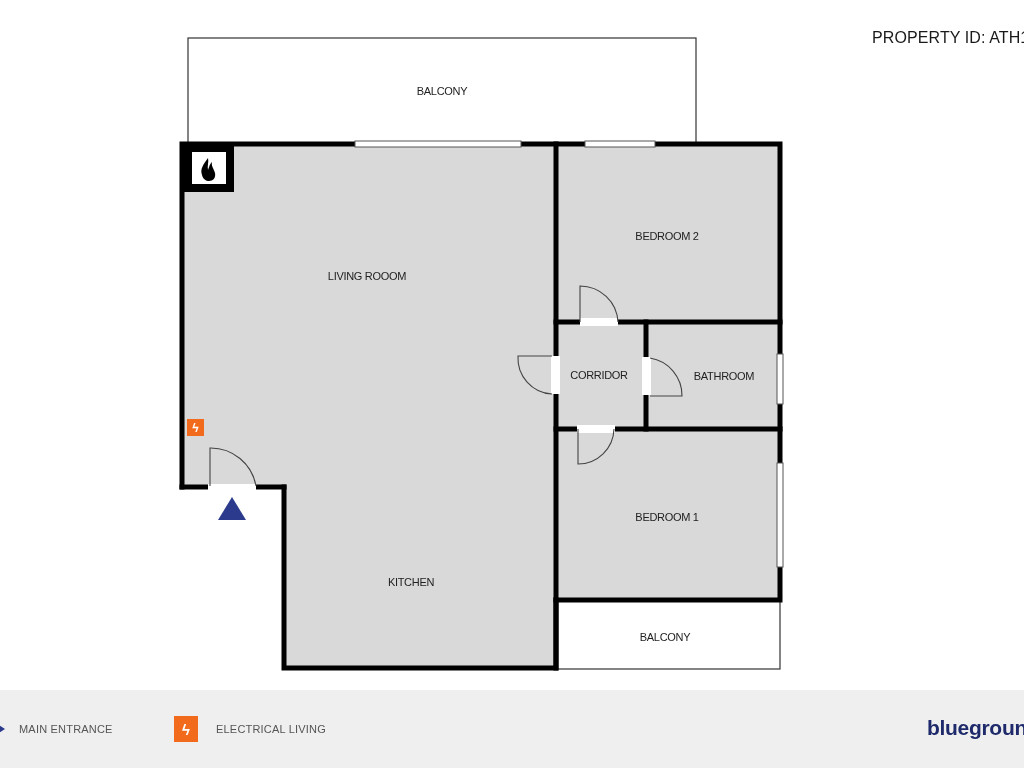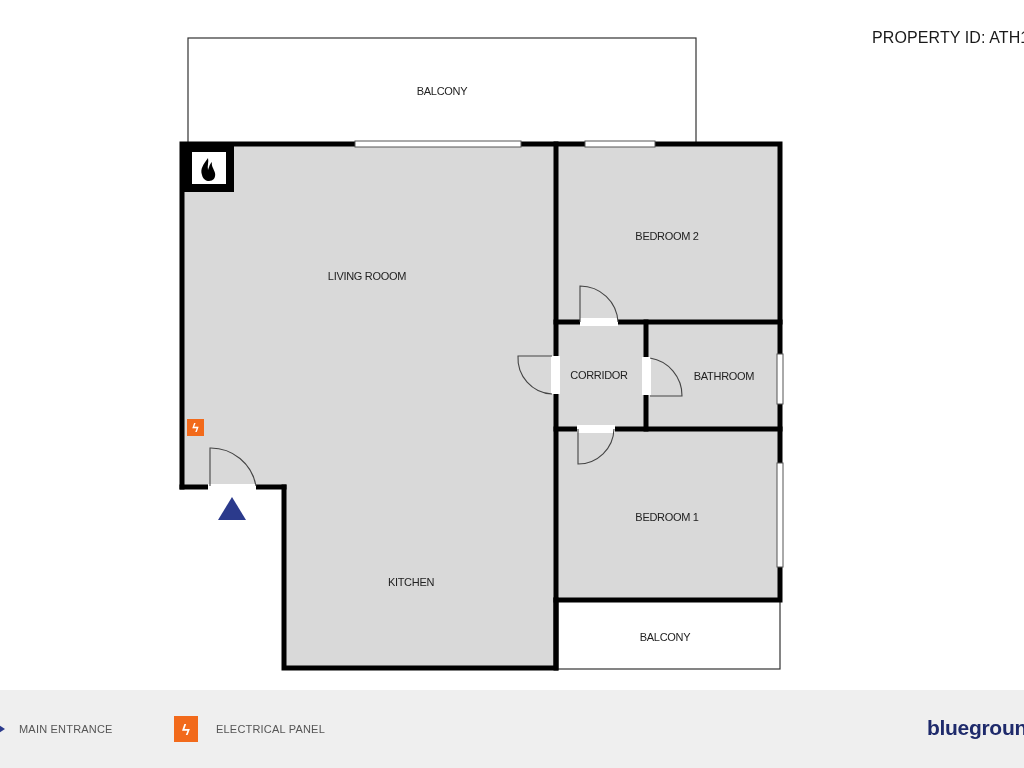--- a/index.html
+++ b/index.html
@@ -104,16 +104,16 @@
   <text class="room-label" x="665" y="641" text-anchor="middle">BALCONY</text>
 </svg>
 
 <div class="footer">
   <div class="legend-item" style="left:-4px;">
     <span class="entrance-icon"></span>
     <span class="legend-label">MAIN ENTRANCE</span>
   </div>
   <div class="legend-item" style="left:174px;">
     <span class="elec-icon">ϟ</span>
-    <span class="legend-label">ELECTRICAL PANEL</span>
+    <span class="legend-label">ELECTRICAL LIVING</span>
   </div>
 </div>
 <div class="brand">bluegroun</div>
 
 </body></html>

